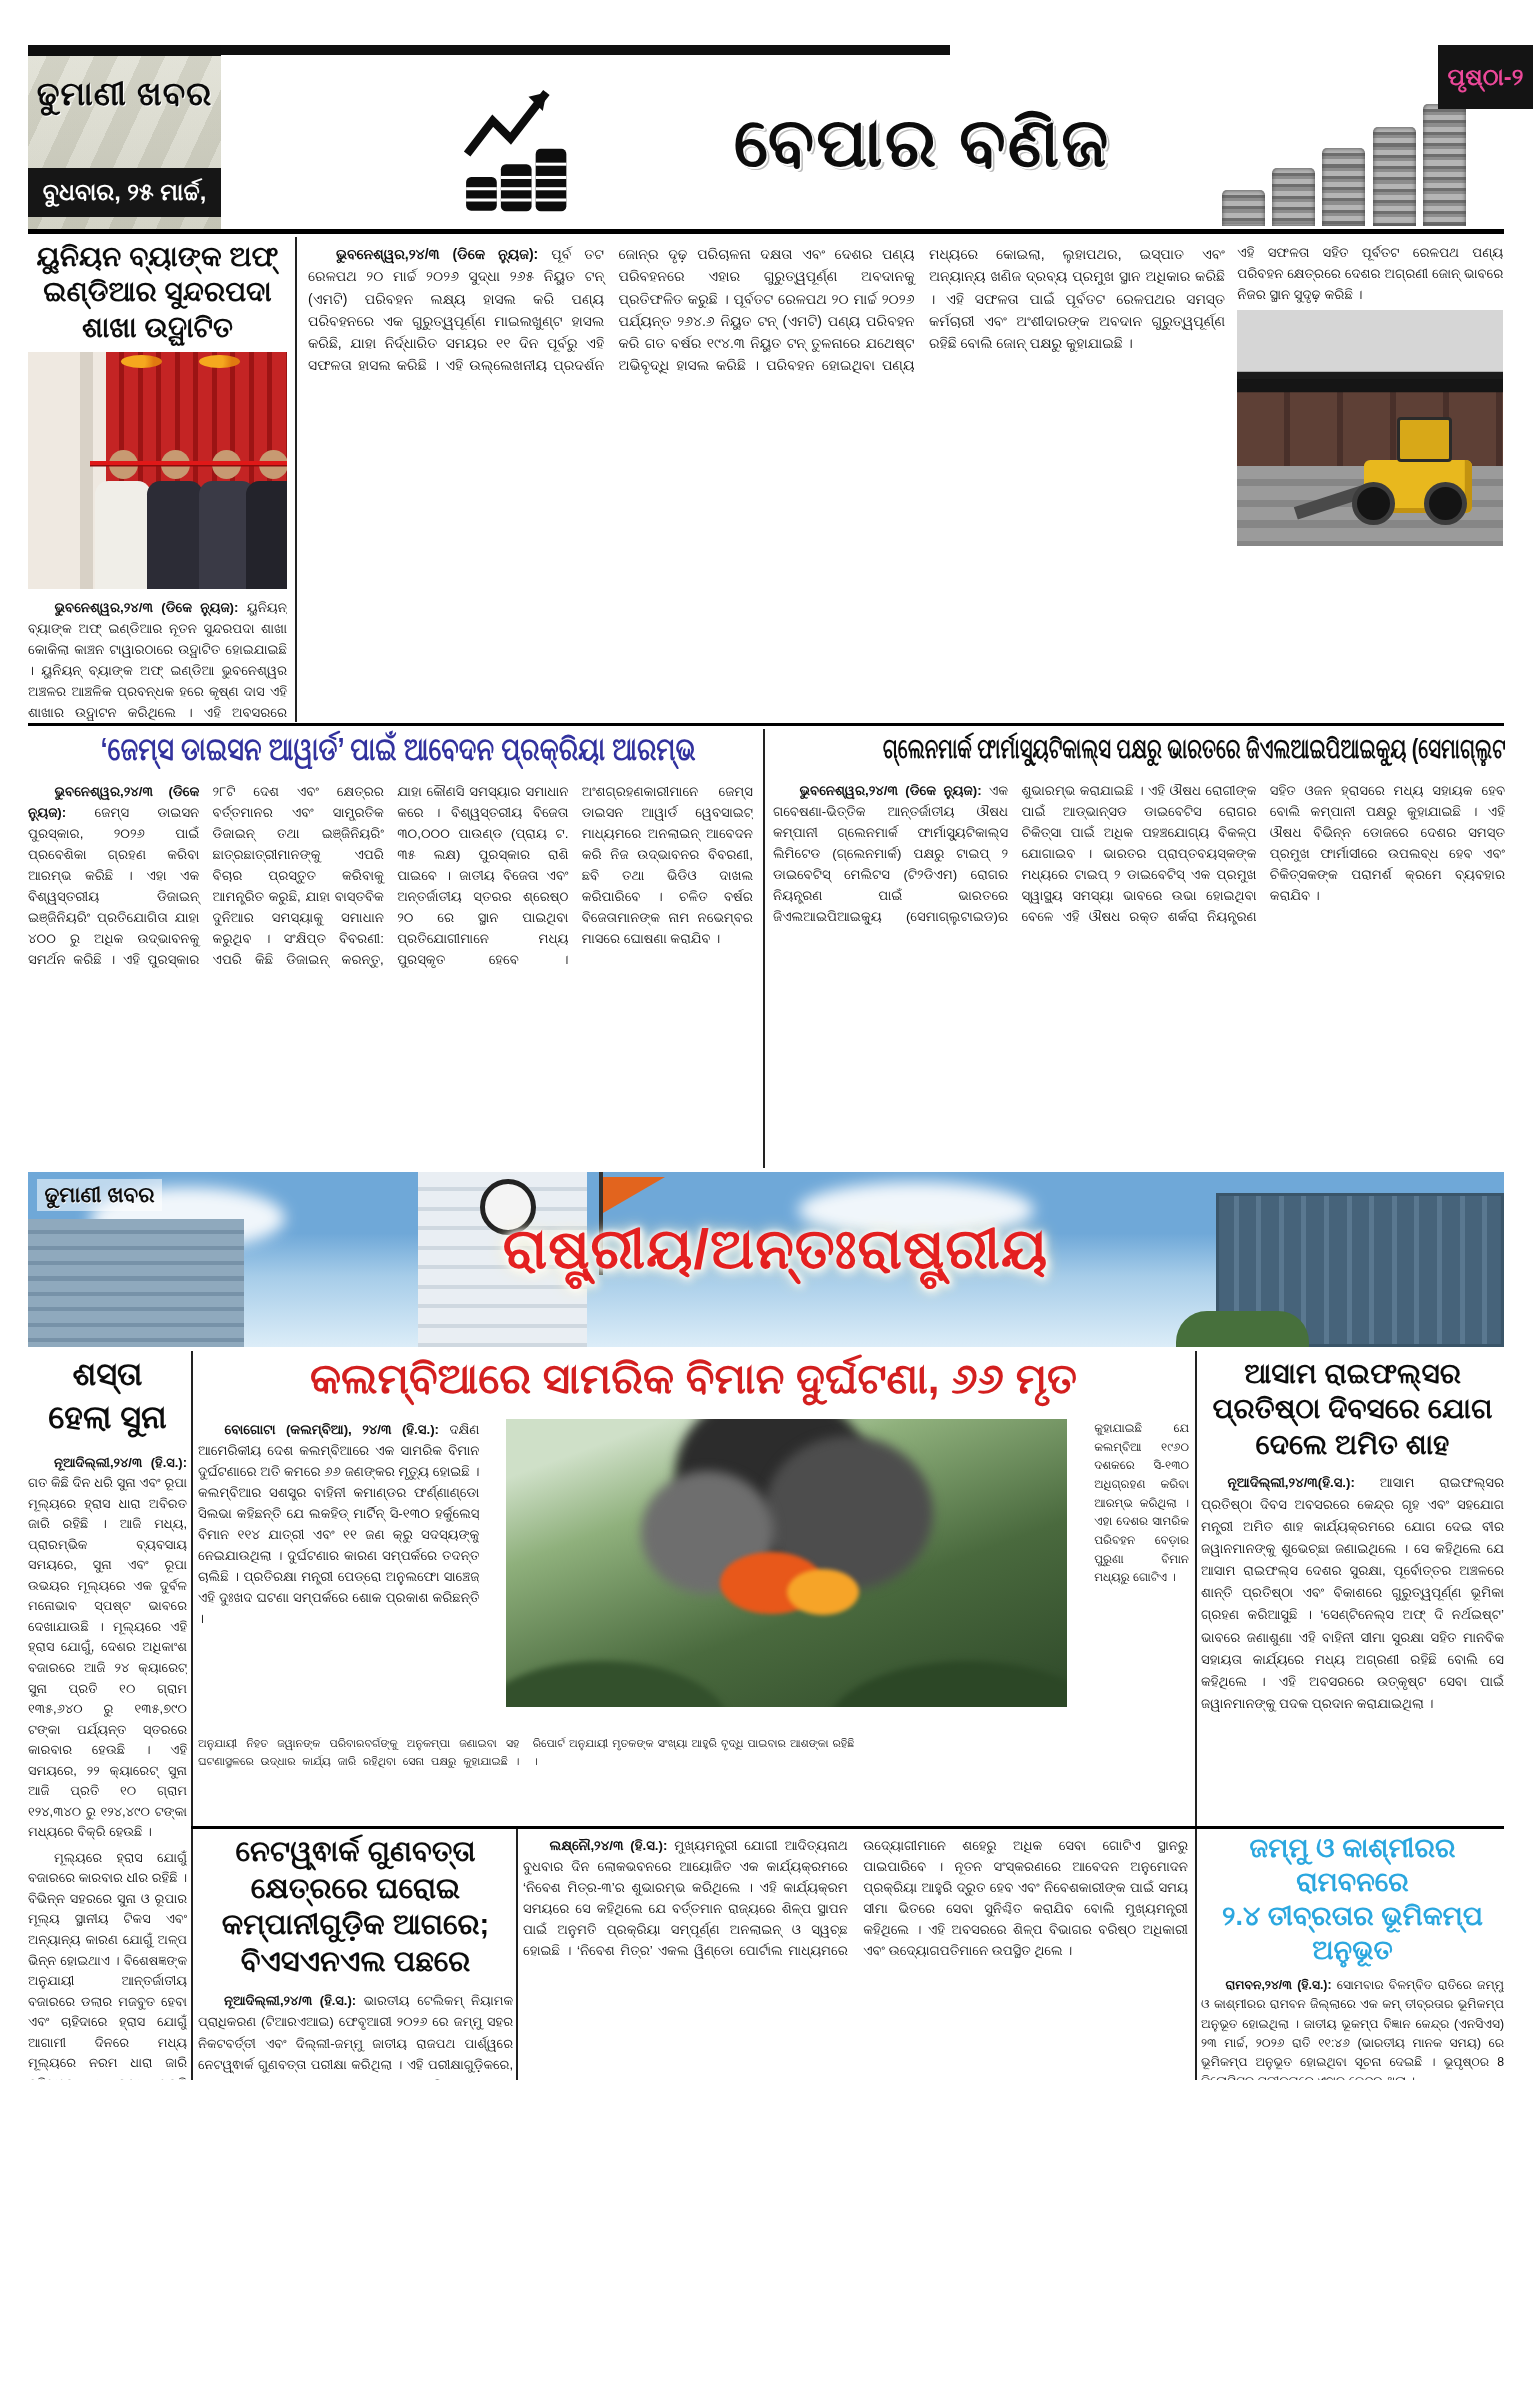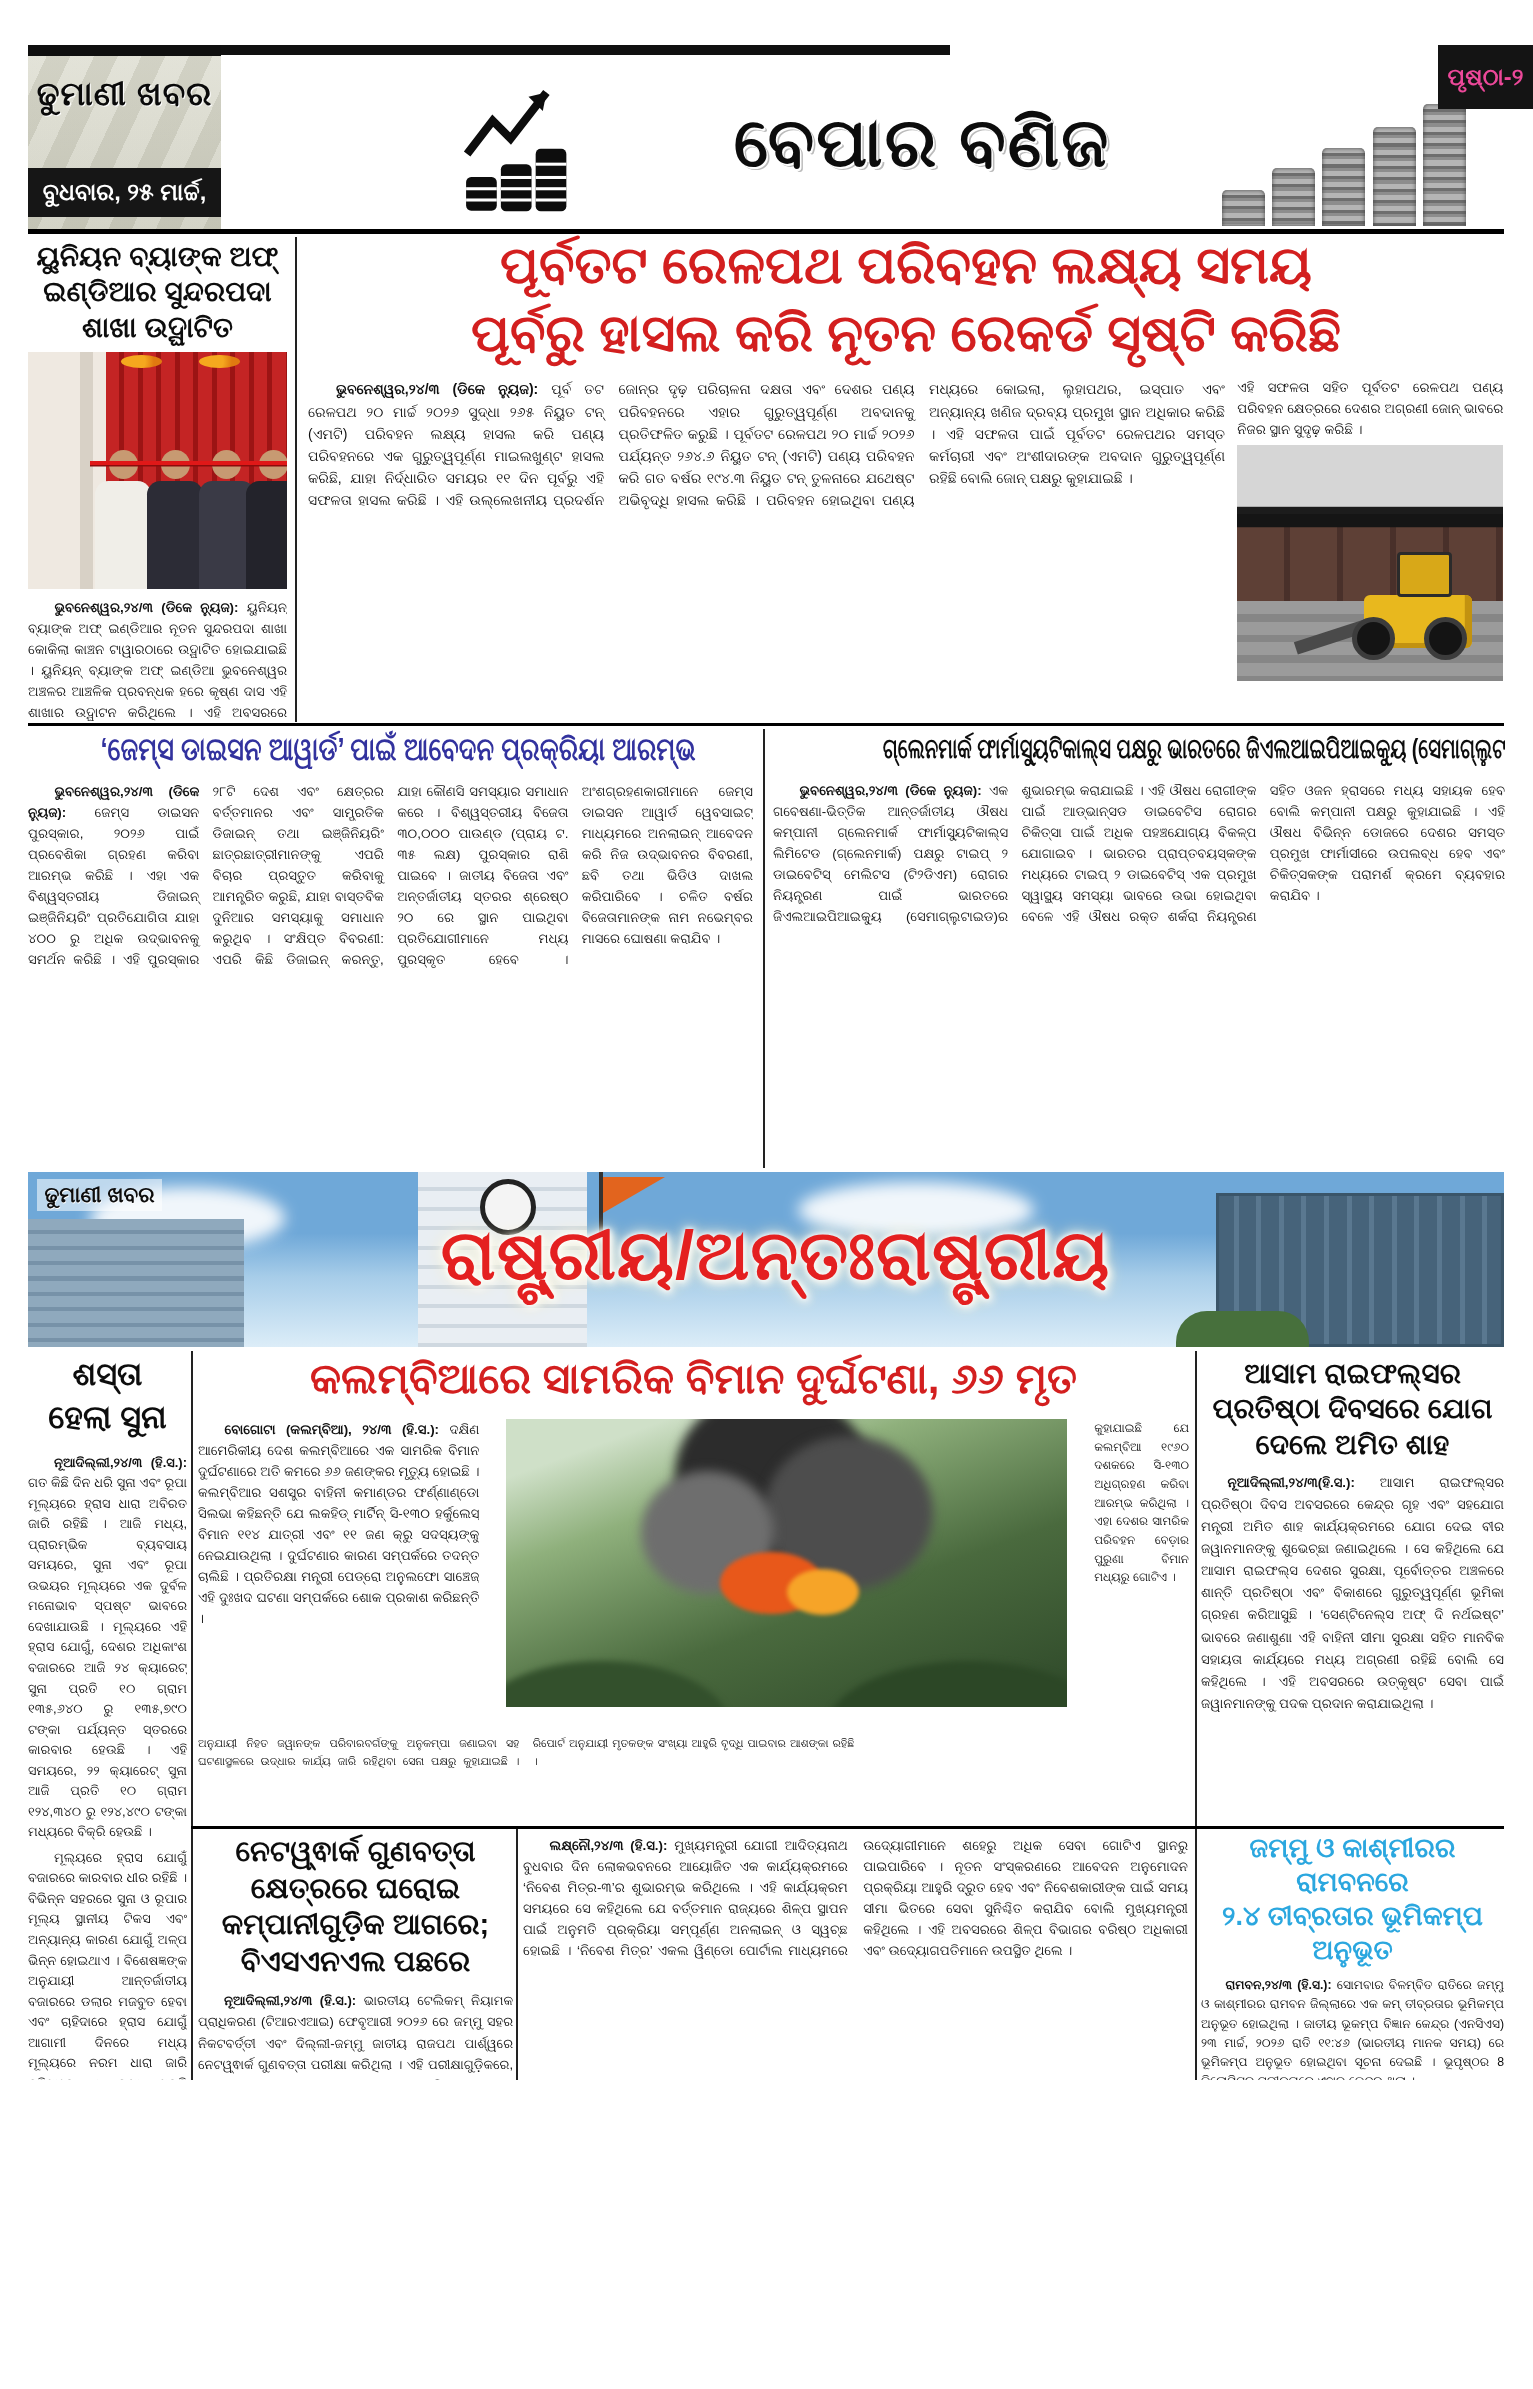--- a/index.html
+++ b/index.html
@@ -95,21 +95,21 @@
   .bn-flag{position:absolute;left:575px;top:5.1px;width:0;height:0;
      border-top:36px solid #e2641e;border-right:62px solid transparent;}
   .bn-flagpole{position:absolute;left:571px;top:0;width:4.1px;height:103px;background:#333;}
   .bn-bld-right{position:absolute;right:0;bottom:0;width:288px;height:154px;
      background:repeating-linear-gradient(90deg,#46637a 0 17.5px,#5a7890 17.5px 22.6px),#46637a;
      box-shadow:inset 0 0 0 3.1px #3a5569;}
   .bn-green{position:absolute;right:195px;bottom:0;width:133px;height:36px;border-radius:31px 31px 0 0;background:#47703c;}
   .banner-logo{position:absolute;left:9.2px;top:7.2px;font-size:21.6px;font-weight:900;color:#0c0c0c;
      background:rgba(255,255,255,.55);padding:3.1px 7.2px;text-shadow:0.5px 0.5px 0 #fff;}
   .banner-title{position:absolute;left:0;right:0;top:44px;text-align:center;
-     font-size:69px;font-weight:900;color:var(--banner-red);letter-spacing:1px;
+     font-size:56px;font-weight:900;color:var(--banner-red);letter-spacing:1px;
      text-shadow:0 0 5.1px #ffffff,0 0 11.3px #ffffff,0 0 17.5px #f6eebc,2.6px 2.6px 8.2px #ffffff;padding-left:19px;}
   
   .gold-art{left:28px;top:1353px;width:159px;height:1016px;overflow:hidden;}
   .gold-headline{font-size:32px;line-height:1.35;}
   .gold-body{margin-top:13.3px;font-size:13px;}
   .vrule-c{left:191px;top:1351px;width:1.5px;height:1019px;background:#222;}
   .colombia-art{left:198px;top:1353px;width:991px;height:462px;overflow:hidden;}
   .colombia-headline{font-size:42px;color:var(--red);}
   .col-row{display:flex;gap:27px;margin-top:13.3px;height:291px;}
   .col-left-text{width:288px;font-size:13.3px;overflow:hidden;}
@@ -215,24 +215,20 @@
       <div class="bp-ribbon"></div>
     </div>
     <div class="body-text bank-body">
       <p><b class="dateline">ଭୁବନେଶ୍ୱର,୨୪/୩ (ଡିକେ ନ୍ୟୁଜ):</b><span> ୟୁନିୟନ୍ ବ୍ୟାଙ୍କ ଅଫ୍ ଇଣ୍ଡିଆର ନୂତନ ସୁନ୍ଦରପଦା ଶାଖା କୋକିଲା କାଞ୍ଚନ ଟାୱାରଠାରେ ଉଦ୍ଘାଟିତ ହୋଇଯାଇଛି । ୟୁନିୟନ୍ ବ୍ୟାଙ୍କ ଅଫ୍ ଇଣ୍ଡିଆ ଭୁବନେଶ୍ୱର ଅଞ୍ଚଳର ଆଞ୍ଚଳିକ ପ୍ରବନ୍ଧକ ହରେ କୃଷ୍ଣ ଦାସ ଏହି ଶାଖାର ଉଦ୍ଘାଟନ କରିଥିଲେ । ଏହି ଅବସରରେ ବ୍ୟାଙ୍କର ଭୁବନେଶ୍ୱର କ୍ଷେତ୍ରର କ୍ଷେତ୍ରୀୟ ମୁଖ୍ୟ, ସହାୟକ ମହାପ୍ରବନ୍ଧକ ବିନୟ ଶର୍ମା, ସୁନ୍ଦରପଦା ଶାଖାର ପରିଚାଳକ ଦାଶଙ୍କ ସମେତ ବ୍ୟାଙ୍କର ଅନ୍ୟାନ୍ୟ ଅଧିକାରୀଗଣ ଉପସ୍ଥିତ ଥିଲେ । ସୁନ୍ଦରପଦା ଶାଖା ବ୍ୟାଙ୍କର ଭୁବନେଶ୍ୱର କ୍ଷେତ୍ରର ୬୪ତମ ଶାଖା ଅଟେ । ୟୁନିୟନ୍ ବ୍ୟାଙ୍କ ଅଫ୍ ଇଣ୍ଡିଆ ସୁନ୍ଦରପଦା ଅଞ୍ଚଳର ଜନସାଧାରଣଙ୍କୁ ଗ୍ରାହକ ସେବା ପ୍ରଦାନ କରିବା ସହ ଏହି ଅଞ୍ଚଳର ଆର୍ଥିକ ବିକାଶରେ ସହାୟକ ହେବ ବୋଲି ଆଞ୍ଚଳିକ ପ୍ରବନ୍ଧକ ଶ୍ରୀ ଦାସ ସୂଚନା ଦେଇଛନ୍ତି ।</span></p>
     </div>
   </div>
 
   <div class="abs vrule-a"></div>
 
   <div class="abs lead-art">
-    <div class="headline lead-headline">
-      <span style="display:block">ପୂର୍ବତଟ ରେଳପଥ ପରିବହନ ଲକ୍ଷ୍ୟ ସମୟ</span>
-      <span style="display:block">ପୂର୍ବରୁ ହାସଲ କରି ନୂତନ ରେକର୍ଡ ସୃଷ୍ଟି କରିଛି</span>
-    </div>
     <div class="lead-content">
       <div class="body-text lead-text">
         <p><b class="dateline">ଭୁବନେଶ୍ୱର,୨୪/୩ (ଡିକେ ନ୍ୟୁଜ):</b><span> ପୂର୍ବ ତଟ ରେଳପଥ ୨୦ ମାର୍ଚ୍ଚ ୨୦୨୬ ସୁଦ୍ଧା ୨୬୫ ନିୟୁତ ଟନ୍ (ଏମଟି) ପରିବହନ ଲକ୍ଷ୍ୟ ହାସଲ କରି ପଣ୍ୟ ପରିବହନରେ ଏକ ଗୁରୁତ୍ୱପୂର୍ଣ୍ଣ ମାଇଲଖୁଣ୍ଟ ହାସଲ କରିଛି, ଯାହା ନିର୍ଦ୍ଧାରିତ ସମୟର ୧୧ ଦିନ ପୂର୍ବରୁ ଏହି ସଫଳତା ହାସଲ କରିଛି । ଏହି ଉଲ୍ଲେଖନୀୟ ପ୍ରଦର୍ଶନ ଜୋନ୍‌ର ଦୃଢ଼ ପରିଚାଳନା ଦକ୍ଷତା ଏବଂ ଦେଶର ପଣ୍ୟ ପରିବହନରେ ଏହାର ଗୁରୁତ୍ୱପୂର୍ଣ୍ଣ ଅବଦାନକୁ ପ୍ରତିଫଳିତ କରୁଛି । ପୂର୍ବତଟ ରେଳପଥ ୨୦ ମାର୍ଚ୍ଚ ୨୦୨୬ ପର୍ଯ୍ୟନ୍ତ ୨୬୪.୬ ନିୟୁତ ଟନ୍ (ଏମଟି) ପଣ୍ୟ ପରିବହନ କରି ଗତ ବର୍ଷର ୧୯୪.୩ ନିୟୁତ ଟନ୍ ତୁଳନାରେ ଯଥେଷ୍ଟ ଅଭିବୃଦ୍ଧି ହାସଲ କରିଛି । ପରିବହନ ହୋଇଥିବା ପଣ୍ୟ ମଧ୍ୟରେ କୋଇଲା, ଲୁହାପଥର, ଇସ୍ପାତ ଏବଂ ଅନ୍ୟାନ୍ୟ ଖଣିଜ ଦ୍ରବ୍ୟ ପ୍ରମୁଖ ସ୍ଥାନ ଅଧିକାର କରିଛି । ଏହି ସଫଳତା ପାଇଁ ପୂର୍ବତଟ ରେଳପଥର ସମସ୍ତ କର୍ମଚାରୀ ଏବଂ ଅଂଶୀଦାରଙ୍କ ଅବଦାନ ଗୁରୁତ୍ୱପୂର୍ଣ୍ଣ ରହିଛି ବୋଲି ଜୋନ୍ ପକ୍ଷରୁ କୁହାଯାଇଛି ।</span></p>
       </div>
       <div class="lead-right">
         <div class="lead-side">ଏହି ସଫଳତା ସହିତ ପୂର୍ବତଟ ରେଳପଥ ପଣ୍ୟ ପରିବହନ କ୍ଷେତ୍ରରେ ଦେଶର ଅଗ୍ରଣୀ ଜୋନ୍ ଭାବରେ ନିଜର ସ୍ଥାନ ସୁଦୃଢ଼ କରିଛି ।</div>
         <div class="photo freight-photo">
           <div class="fp-wagons"></div>
           <div class="fp-ground"></div>
           <div class="fp-loader-arm"></div>

